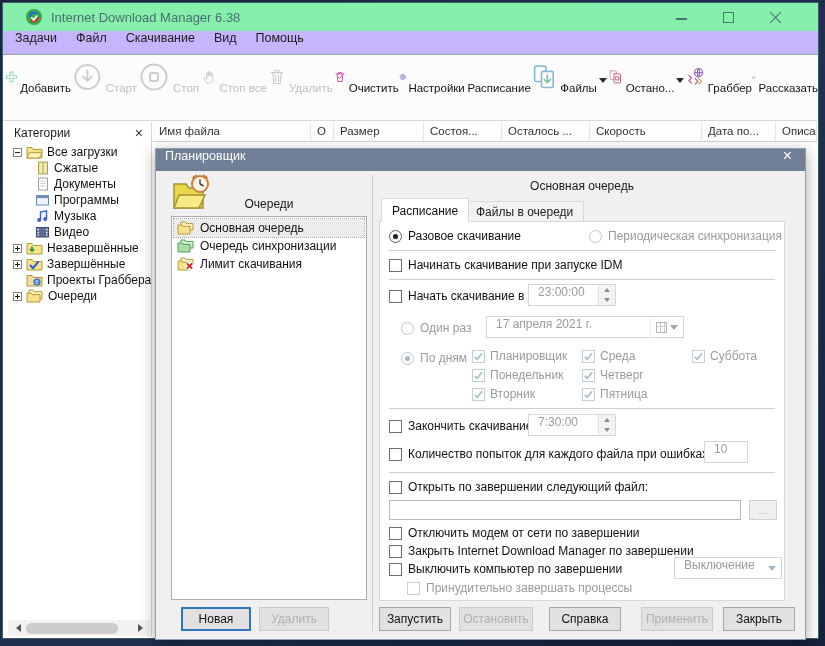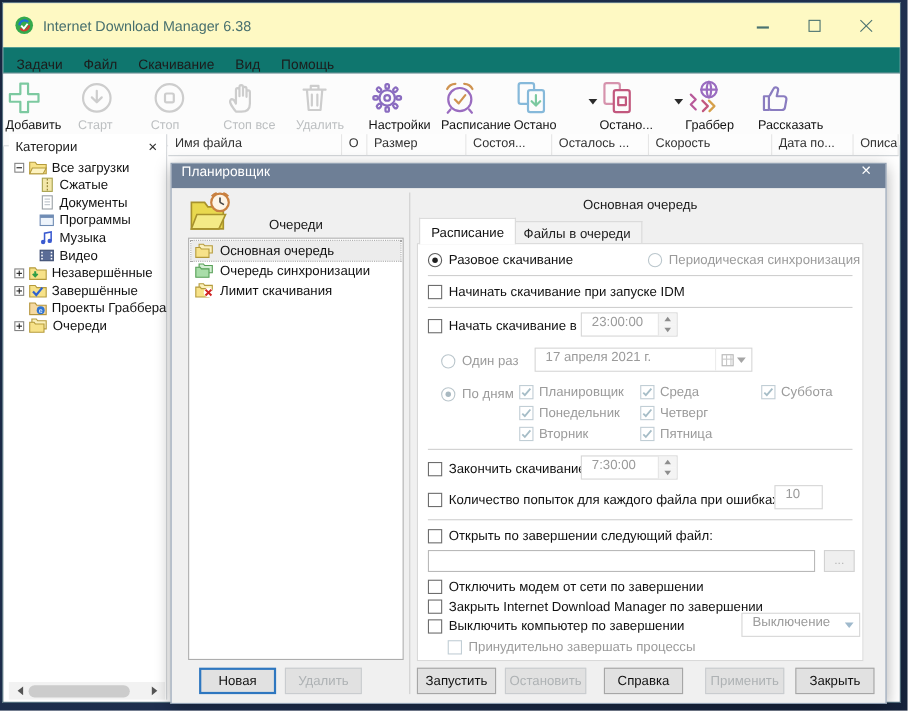--- a/index.html
+++ b/index.html
@@ -1,34 +1,34 @@
 <!DOCTYPE html>
 <html><head>
 <meta charset="utf-8">
 <style>
 *{margin:0;padding:0;box-sizing:border-box}
 html,body{width:825px;height:646px}
 body{position:relative;overflow:hidden;background:linear-gradient(135deg,#18263f,#1f3050 60%,#15223a);font-family:"Liberation Sans","DejaVu Sans",sans-serif;color:#111}
 svg{display:block}
 .win{position:absolute;left:2px;top:2px;width:817px;height:637px;background:#fff;border:1px solid #3f5d6d}
 
-.titlebar{height:40px;background:#fef9c3;display:flex;align-items:center;gap:8px;padding:0 10px}
+.titlebar{height:28px;background:#86efac;display:flex;align-items:center;gap:8px;padding:0 22px}
 .title{font-size:13px;color:#48706e}
 .wcontrols{margin-left:auto;display:flex;align-items:center;gap:34px;padding-right:14px}
 .wc{width:13px;height:13px;position:relative;cursor:pointer}
 .wc-min::after{content:"";position:absolute;left:1px;right:1px;top:7px;border-top:2px solid #4a7270}
 .wc-max::after{content:"";position:absolute;inset:1px;border:1.5px solid #4a7270}
 .wc-close::before,.wc-close::after{content:"";position:absolute;left:-1px;top:6px;width:15px;border-top:1.6px solid #4a7270}
 .wc-close::before{transform:rotate(45deg)}.wc-close::after{transform:rotate(-45deg)}
 
-.menubar{height:24px;background:#0f766e;border-bottom:1px solid #97a3ab;display:flex;align-items:flex-end;gap:19px;padding:0 12px;font-size:12.5px;color:#1c1c1c}
+.menubar{height:24px;background:#c4b5fd;border-bottom:1px solid #97a3ab;display:flex;align-items:flex-start;gap:19px;padding:0 12px;font-size:12.5px;color:#1c1c1c}
 .mitem{cursor:default}
 
 .toolbar{height:66px;background:#fcfcfc;border-bottom:1px solid #d6dadd;display:flex;align-items:flex-start;padding:4px 0 0 2px;overflow:visible}
-.tbtn{width:66px;display:flex;flex-direction:column;align-items:flex-start;gap:2px;padding-top:1px}
+.tbtn{width:66px;display:flex;flex-direction:row;align-items:flex-end;gap:2px;padding-top:1px}
 .tbtn svg{width:34px;height:34px}
 .tlabel{font-size:11.5px;color:#141414;white-space:nowrap}
 .tbtn.dis .tlabel{color:#bcbfc1}
 .tcaret{width:12px;display:flex;justify-content:center}
 .tcaret b{width:0;height:0;border:4px solid transparent;border-top:5px solid #2b2b2b;margin-top:19px}
 .ic{fill:none;stroke-width:2;stroke-linecap:round;stroke-linejoin:round}
 
 .catpanel{position:absolute;left:5px;top:119px;width:144px;bottom:2px;background:#fff;border-right:1px solid #d4d8db}
 .cathdr{display:flex;align-items:center;justify-content:space-between;font-size:12px;color:#222;padding:4px 8px 3px 6px}
 .catclose{font-size:14px;color:#333;cursor:pointer;line-height:10px}
@@ -157,20 +157,29 @@
       <span class="tlabel">Стоп все</span>
     </div>
     <div class="tbtn dis">
       <svg viewBox="0 0 34 34">
           <path class="ic" stroke="#cdcdcd" d="M7 9.5h20M13.5 9.5V6h7v3.5M10 9.5l1.6 18.5h10.8L24 9.5M14.5 14v10M19.5 14v10"></path>
         </svg>
       <span class="tlabel">Удалить</span>
     </div>
     <div class="tbtn">
       <svg viewBox="0 0 34 34">
+          <g class="ic" stroke="#c238a0">
+            <path d="M7 9.5h20M13.5 9.5V6h7v3.5M10 9.5l1.6 18.5h10.8L24 9.5"></path>
+            <path d="M13 17.5l3.2 3.5 5.3-7"></path>
+          </g>
+        </svg>
+      <span class="tlabel">Очистить</span>
+    </div>
+    <div class="tbtn">
+      <svg viewBox="0 0 34 34">
           <g class="ic" stroke="#8a6cc0" stroke-width="2">
         <circle cx="17" cy="17" r="7"></circle>
             <circle cx="17" cy="17" r="2.6"></circle>
         <rect x="15.4" y="4.4" width="3.2" height="4.2" rx="1.4"></rect>
         <rect x="15.4" y="4.4" width="3.2" height="4.2" rx="1.4" transform="rotate(45 17 17)"></rect>
         <rect x="15.4" y="4.4" width="3.2" height="4.2" rx="1.4" transform="rotate(90 17 17)"></rect>
         <rect x="15.4" y="4.4" width="3.2" height="4.2" rx="1.4" transform="rotate(135 17 17)"></rect>
         <rect x="15.4" y="4.4" width="3.2" height="4.2" rx="1.4" transform="rotate(180 17 17)"></rect>
         <rect x="15.4" y="4.4" width="3.2" height="4.2" rx="1.4" transform="rotate(225 17 17)"></rect>
         <rect x="15.4" y="4.4" width="3.2" height="4.2" rx="1.4" transform="rotate(270 17 17)"></rect>
@@ -191,21 +200,21 @@
       <span class="tlabel">Расписание</span>
     </div>
     <div class="tbtn">
       <svg viewBox="0 0 34 34">
           <g class="ic">
         <rect x="4.5" y="3.5" width="14" height="19" rx="2" stroke="#86b9da"></rect>
         <rect x="13" y="10" width="14.5" height="20" rx="2" stroke="#86b9da" fill="#fcfcfc"></rect>
         <path d="M20.2 14.5v9M16.3 20l3.9 4 3.9-4" stroke="#7cc9a0"></path>
       </g>
         </svg>
-      <span class="tlabel">Остано</span>
+      <span class="tlabel">Файлы</span>
     </div>
     <div class="tcaret">
         <b></b>
       </div>
     <div class="tbtn">
       <svg viewBox="0 0 34 34">
           <g class="ic">
         <rect x="4.5" y="3.5" width="14" height="19" rx="2" stroke="#d693ad"></rect>
         <rect x="13" y="10" width="14.5" height="20" rx="2" stroke="#c2587e" fill="#fcfcfc"></rect>
         <rect x="17" y="16.5" width="7" height="7" stroke="#c2587e"></rect>

